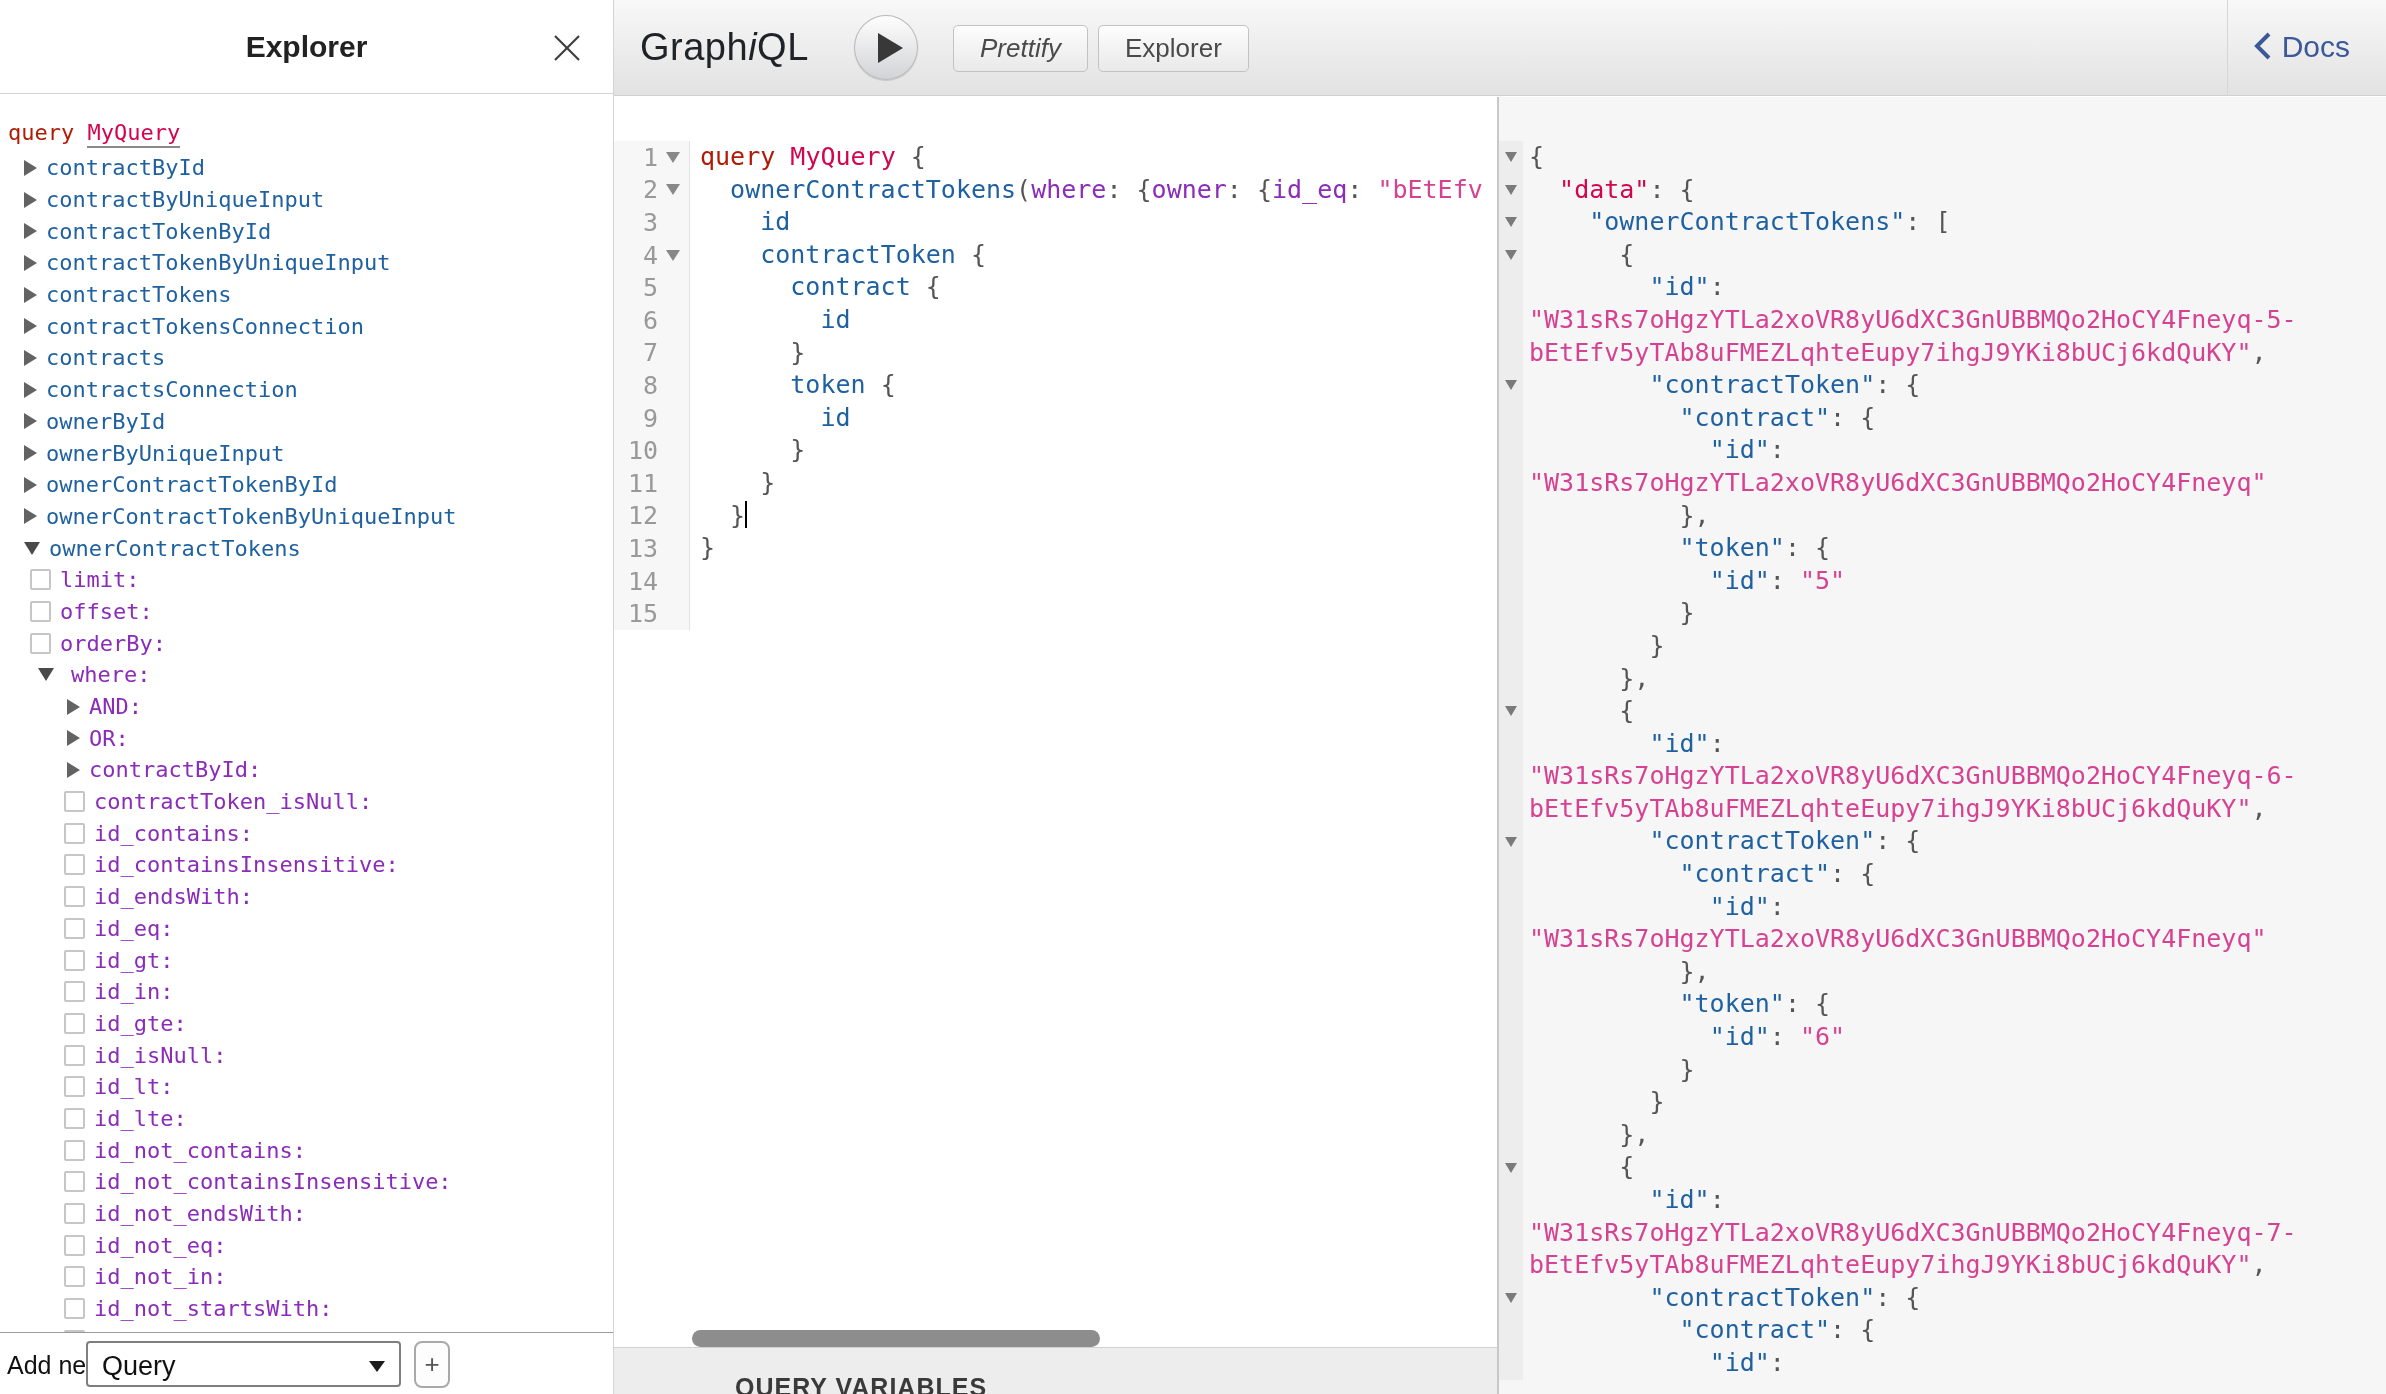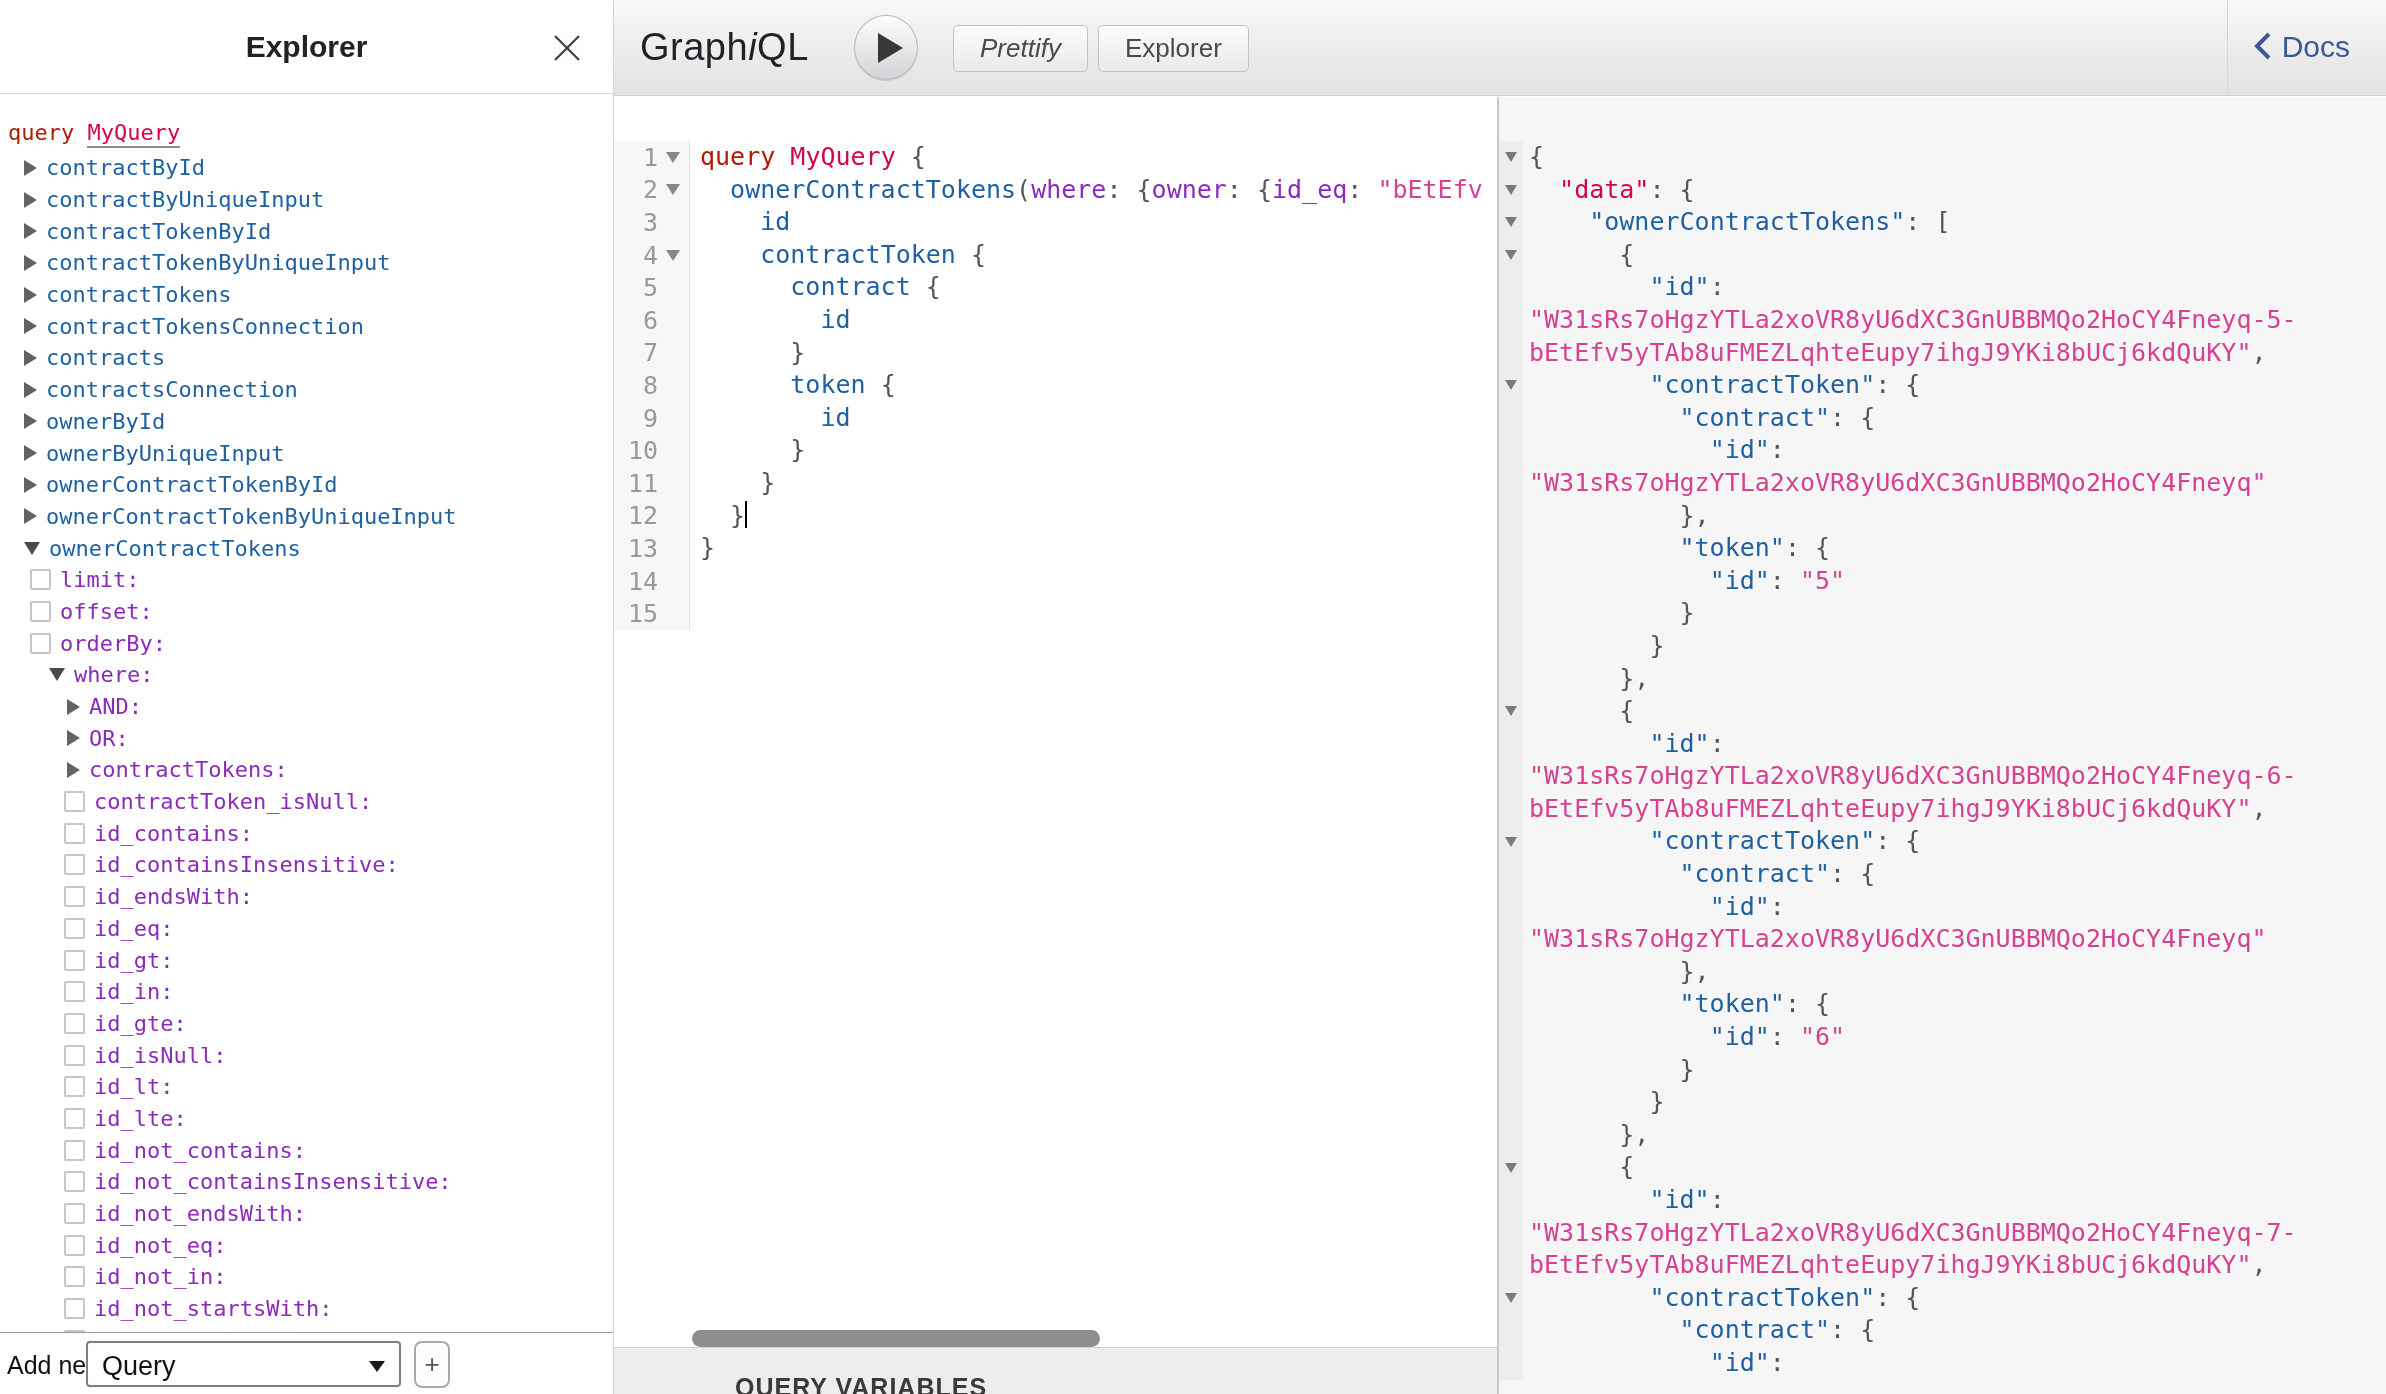--- a/index.html
+++ b/index.html
@@ -28,21 +28,21 @@
   .explorer-close svg { width:36px; height:36px; stroke:#3d3d3d; stroke-width:2.2; }
 
   .explorer-body { position:absolute; left:0; top:95px; width:613px; height:1237px;
                    overflow:hidden; font-family:"DejaVu Sans Mono", monospace; font-size:22px; }
   .op-row { position:absolute; left:8px; top:22px; height:32px; line-height:32px; white-space:pre; }
   .op-name { border-bottom:2px solid #8a8a8a; padding-bottom:1px; }
   .tree { position:absolute; left:0; top:57px; width:100%; }
   .tree-row { display:flex; align-items:center; height:31.7px; white-space:pre; }
   .tree-row.lv0 { padding-left:24px; }
   .tree-row.lv1 { padding-left:30px; }
-  .tree-row.lv1.arrowed { padding-left:49px; }
+  .tree-row.lv1.arrowed { padding-left:38px;gap:8px; }
   .tree-row.lv2 { padding-left:64px; }
   .tree-row.lv2.arrowed { padding-left:67px; }
   .ctl { display:inline-block; margin-right:9px; flex:0 0 auto; }
   .tri-right { width:0; height:0; border-left:13px solid #636363;
                border-top:8px solid transparent; border-bottom:8px solid transparent; }
   .tri-down  { width:0; height:0; border-top:13px solid #4a4a4a;
                border-left:8px solid transparent; border-right:8px solid transparent; }
   .cbox { width:21px; height:21px; border:2px solid #c6c6c6; border-radius:2px; background:#fff; }
   .lbl-field { color:#1F61A0; }
   .lbl-arg   { color:#8B2BB9; }
@@ -146,21 +146,21 @@
           <div class="tree-row lv0"><span class="ctl tri-right"></span><span class="lbl-field">ownerByUniqueInput</span></div>
           <div class="tree-row lv0"><span class="ctl tri-right"></span><span class="lbl-field">ownerContractTokenById</span></div>
           <div class="tree-row lv0"><span class="ctl tri-right"></span><span class="lbl-field">ownerContractTokenByUniqueInput</span></div>
           <div class="tree-row lv0"><span class="ctl tri-down"></span><span class="lbl-field">ownerContractTokens</span></div>
           <div class="tree-row lv1"><span class="ctl cbox"></span><span class="lbl-arg">limit:</span></div>
           <div class="tree-row lv1"><span class="ctl cbox"></span><span class="lbl-arg">offset:</span></div>
           <div class="tree-row lv1"><span class="ctl cbox"></span><span class="lbl-arg">orderBy:</span></div>
           <div class="tree-row lv1 arrowed"><span class="ctl tri-down"></span><span class="lbl-arg">where:</span></div>
           <div class="tree-row lv2 arrowed"><span class="ctl tri-right"></span><span class="lbl-arg">AND:</span></div>
           <div class="tree-row lv2 arrowed"><span class="ctl tri-right"></span><span class="lbl-arg">OR:</span></div>
-          <div class="tree-row lv2 arrowed"><span class="ctl tri-right"></span><span class="lbl-arg">contractTokens:</span></div>
+          <div class="tree-row lv2 arrowed"><span class="ctl tri-right"></span><span class="lbl-arg">contractById:</span></div>
           <div class="tree-row lv2"><span class="ctl cbox"></span><span class="lbl-arg">contractToken_isNull:</span></div>
           <div class="tree-row lv2"><span class="ctl cbox"></span><span class="lbl-arg">id_contains:</span></div>
           <div class="tree-row lv2"><span class="ctl cbox"></span><span class="lbl-arg">id_containsInsensitive:</span></div>
           <div class="tree-row lv2"><span class="ctl cbox"></span><span class="lbl-arg">id_endsWith:</span></div>
           <div class="tree-row lv2"><span class="ctl cbox"></span><span class="lbl-arg">id_eq:</span></div>
           <div class="tree-row lv2"><span class="ctl cbox"></span><span class="lbl-arg">id_gt:</span></div>
           <div class="tree-row lv2"><span class="ctl cbox"></span><span class="lbl-arg">id_in:</span></div>
           <div class="tree-row lv2"><span class="ctl cbox"></span><span class="lbl-arg">id_gte:</span></div>
           <div class="tree-row lv2"><span class="ctl cbox"></span><span class="lbl-arg">id_isNull:</span></div>
           <div class="tree-row lv2"><span class="ctl cbox"></span><span class="lbl-arg">id_lt:</span></div>

